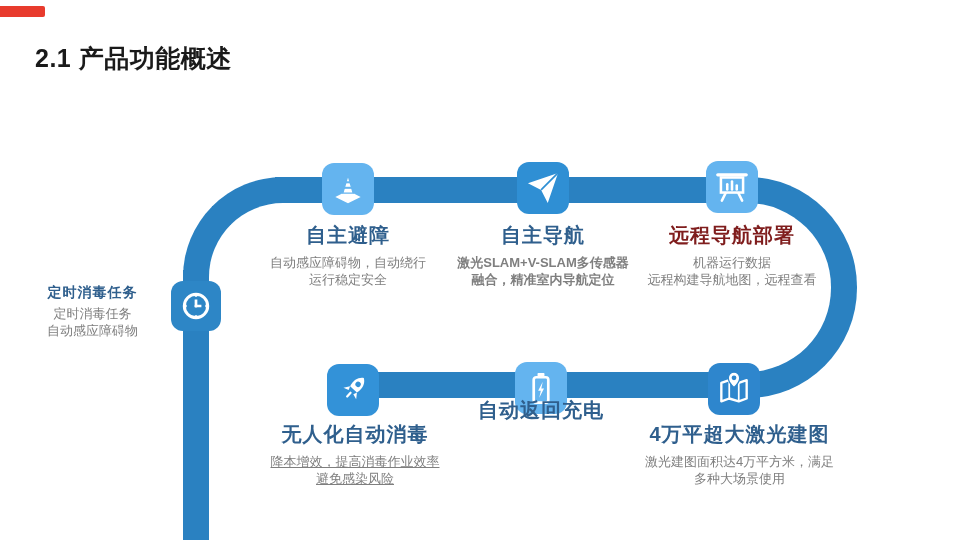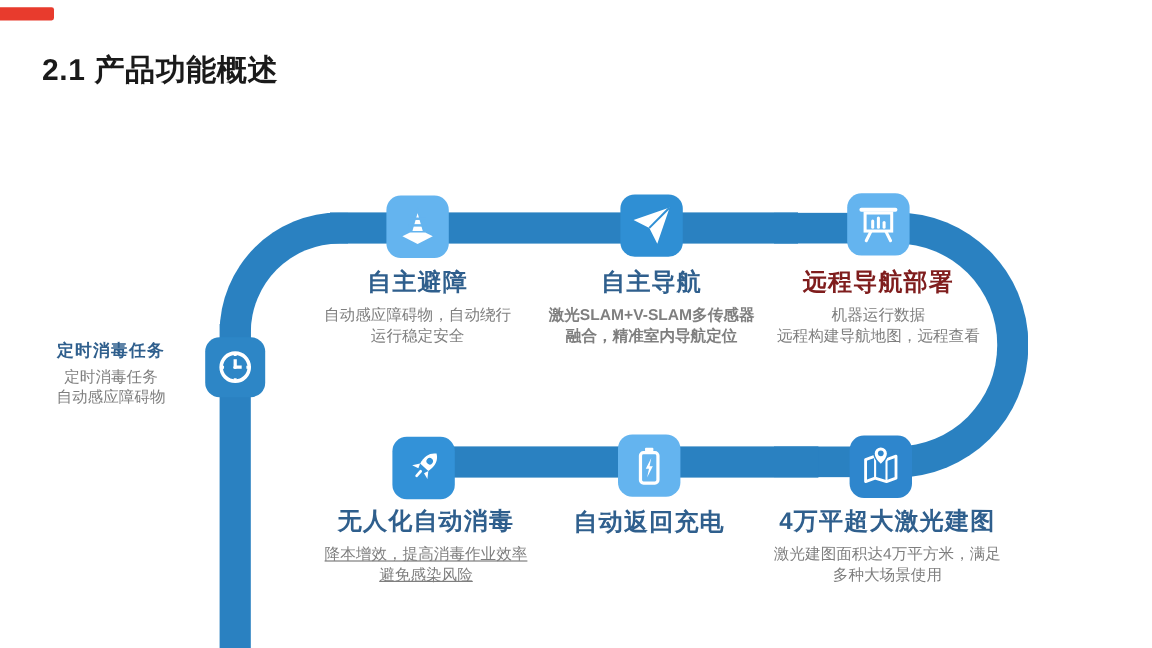--- a/index.html
+++ b/index.html
@@ -41,21 +41,21 @@
   
   .node-text{position:absolute;text-align:center;}
   .node-title{font-size:20px;font-weight:700;letter-spacing:1px;margin-bottom:5px;white-space:nowrap;}
   .node-desc{font-size:13px;line-height:17px;white-space:nowrap;}
   .nt-1{left:248px;top:222px;width:200px;}
   .nt-2{left:443px;top:222px;width:200px;}
   .nt-3{left:622px;top:222px;width:220px;}
   .nt-4{left:20px;top:284px;width:145px;}
   .nt-4 .node-title{font-size:14px;margin-bottom:3px;}
   .nt-5{left:245px;top:421px;width:220px;}
-  .nt-6{left:431px;top:422px;width:220px;}
+  .nt-6{left:431px;top:397px;width:220px;}
   .nt-7{left:617px;top:421px;width:245px;}
 </style>
 </head>
 <body>
 
 <div class="stage">
 
   <div class="accent-bar" style="background-color: rgb(232, 59, 45);"></div>
   <div class="slide-title" style="color: rgb(26, 26, 26);">2.1 产品功能概述</div>
 

